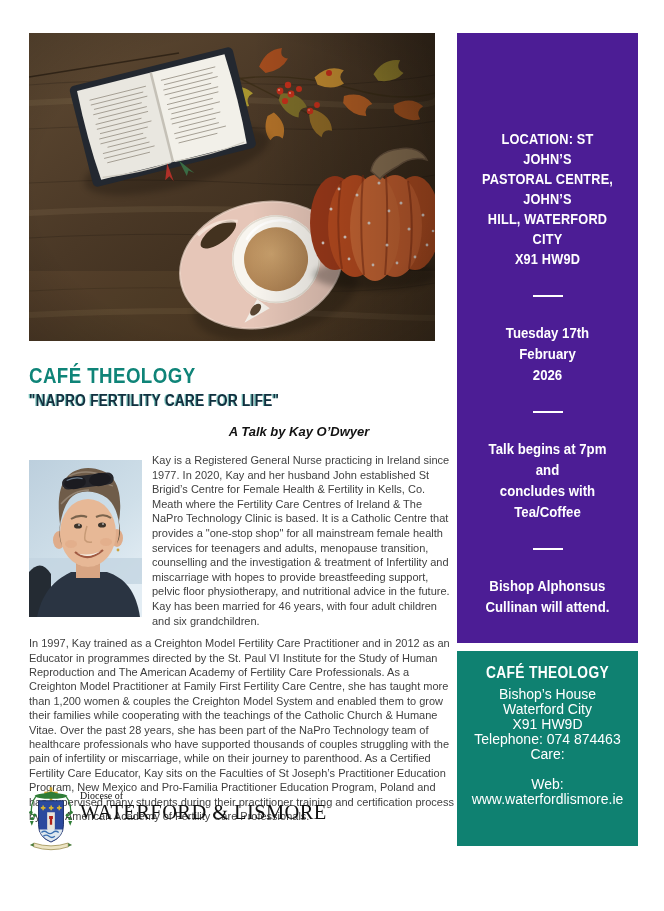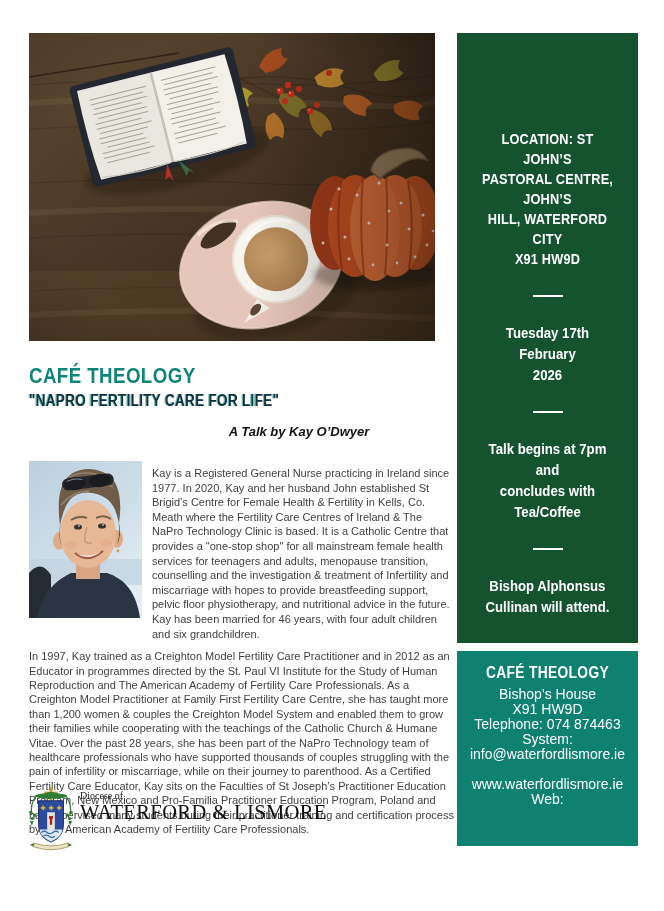--- a/index.html
+++ b/index.html
@@ -9,21 +9,21 @@
     font-family:"Liberation Sans", sans-serif; overflow:hidden;
   }
 
   
   .hero { position:absolute; left:29px; top:33px; width:406px; height:308px; }
   .hero svg { display:block; width:100%; height:100%; }
 
   
   .sidebar {
     position:absolute; left:457px; top:33px; width:181px; height:610px;
-    background:#14532d; color:#fff; text-align:center;
+    background:#4c1d95; color:#fff; text-align:center;
   }
   .sidebar-inner { padding:96px 10px 0; display:flex; flex-direction:column; align-items:center; }
   .sb-text { font-weight:bold; white-space:pre-line; transform:scaleX(.88); transform-origin:center top; }
   .sb-location { font-size:14.5px; line-height:20px; letter-spacing:.2px; }
   .sb-date, .sb-time, .sb-bishop { font-size:15px; line-height:21px; }
   .sb-divider { width:30px; border:none; border-top:2px solid #fff; margin:26px 0 25px; }
 
   
   .green-box {
     position:absolute; left:457px; top:651px; width:181px; height:195px;
@@ -41,21 +41,21 @@
   }
   .subtitle {
     margin:3px 0 0; font-size:16px; font-weight:bold; color:#12303f;
     text-shadow:-1.5px 0 0 rgba(15,140,130,.55);
     transform:scaleX(.85); transform-origin:left center; letter-spacing:.3px; white-space:nowrap;
   }
   .talk-by {
     margin:14px 0 8px 120px; width:300px; text-align:center;
     font-size:13px; font-weight:bold; font-style:italic; color:#111;
   }
-  .bio-row { display:flex; margin-top:22px; }
+  .bio-row { display:flex; margin-top:9px;align-items:center; }
   .portrait { flex:none; width:113px; height:157px; }
   .portrait svg { display:block; width:100%; height:100%; }
   .bio-1 { margin:0 0 0 10px; padding-top:5px; width:300px; font-size:11px; line-height:14.6px; color:#3f3f3f; }
   .bio-2 { margin:8px 0 0; width:427px; font-size:11px; line-height:14.4px; color:#3f3f3f; }
 
   
   .logo { position:absolute; left:27px; top:786px; display:flex; align-items:flex-start; }
   .crest { width:48px; height:66px; }
   .crest svg { display:block; width:100%; height:100%; }
   .logo-text { margin-left:5px; padding-top:4px; color:#111; }
@@ -229,27 +229,27 @@
 Tea/Coffee</div>
       <hr class="sb-divider">
       <div class="sb-text sb-bishop">Bishop Alphonsus
 Cullinan will attend.</div>
     </div>
   </aside>
 
   <section class="green-box">
     <div class="gb-heading">CAFÉ THEOLOGY</div>
     <div class="gb-line">Bishop’s House</div>
+    <div class="gb-line">Waterford City</div>
     <div class="gb-line">X91 HW9D</div>
     <div class="gb-line">Telephone:  074 874463</div>
-    <div class="gb-line">System:</div>
-    <div class="gb-line">info@waterfordlismore.ie</div>
+    <div class="gb-line">Care:</div>
     <div class="gb-gap"></div>
+    <div class="gb-line">Web:</div>
     <div class="gb-line">www.waterfordlismore.ie</div>
-    <div class="gb-line">Web:</div>
   </section>
 
   <main class="content">
     <h1 class="title">CAFÉ THEOLOGY</h1>
     <h2 class="subtitle">"NAPRO FERTILITY CARE FOR LIFE"</h2>
     <p class="talk-by">A Talk by Kay O’Dwyer</p>
 
     <div class="bio-row">
       <div class="portrait">
         <svg viewBox="0 0 113 157" preserveAspectRatio="none">

